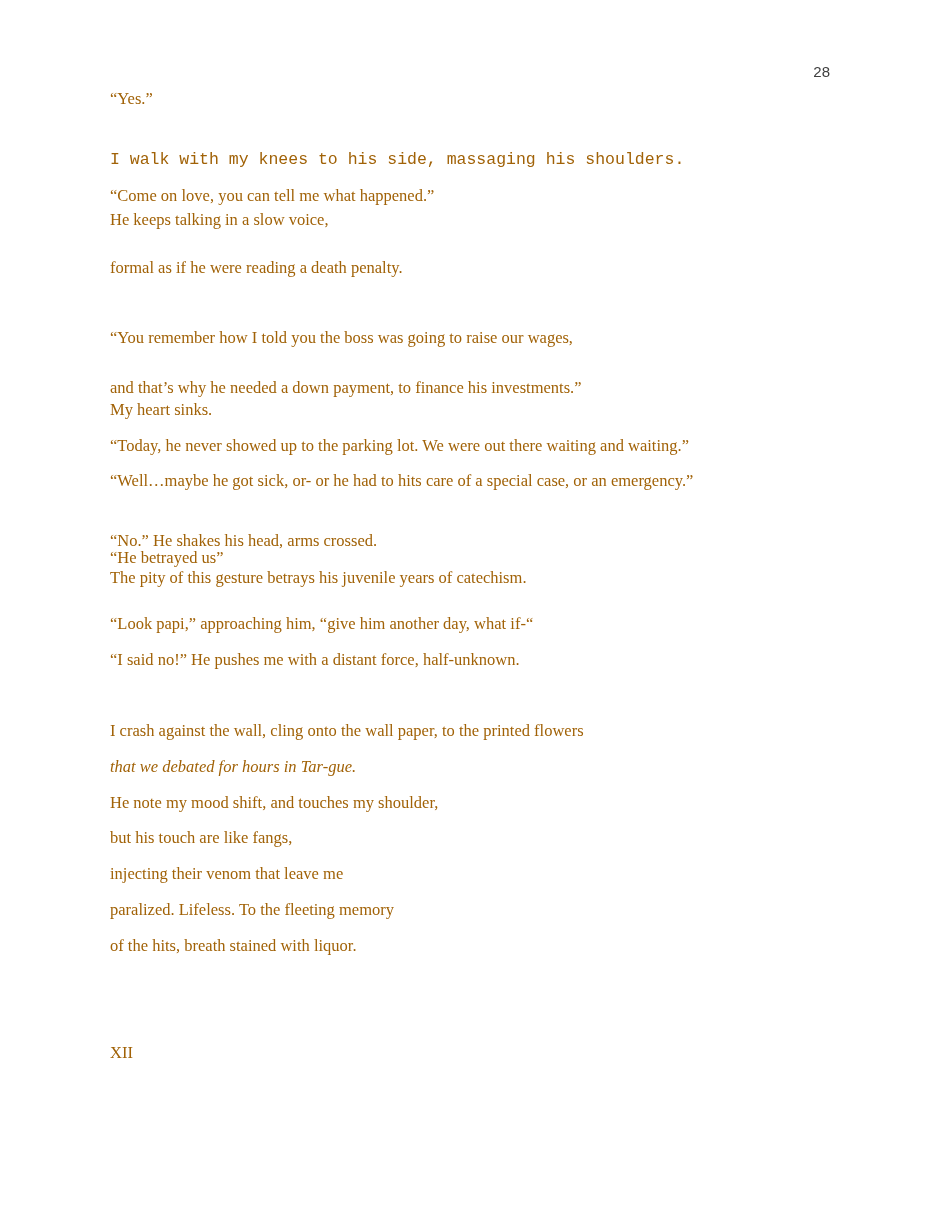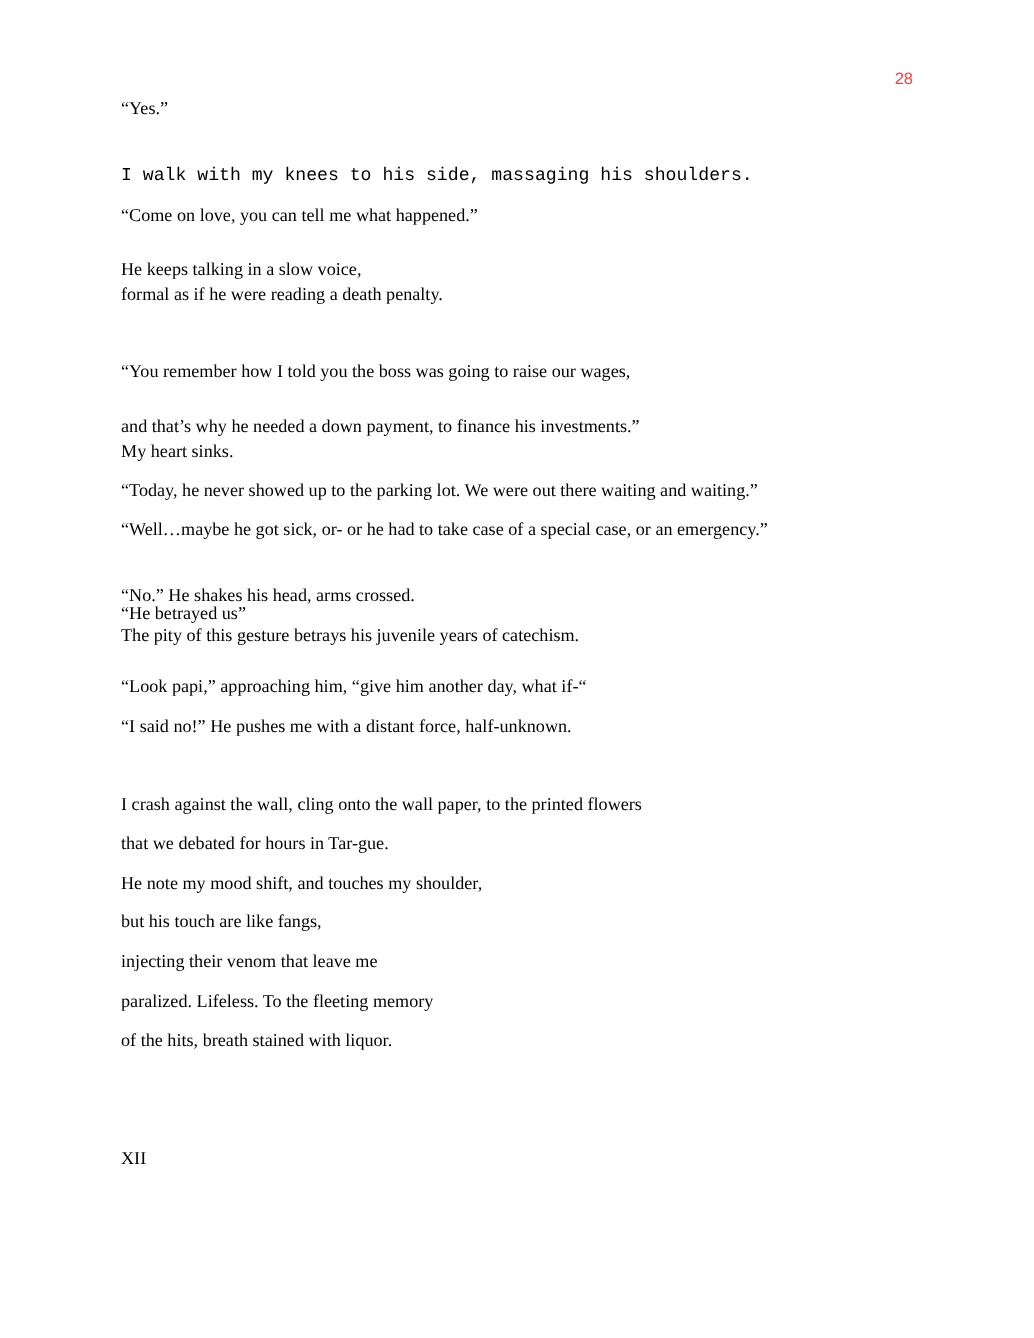--- a/index.html
+++ b/index.html
@@ -13,57 +13,57 @@
       position: relative;
       overflow: hidden;
       color: #111111;
     }
     .page-number {
       position: absolute;
       top: 63px;
       right: 110px;
       font-family: "Liberation Sans", sans-serif;
       font-size: 15px;
-      color: #ef4444;
+      color: #404040;
     }
     .line {
       position: absolute;
       left: 110px;
       font-family: "Liberation Serif", serif;
       font-size: 16.5px;
       white-space: nowrap;
       line-height: 20px;
-      color: #000000;
+      color: #a16207;
     }
   </style>
 </head>
 <body>
 
 <div>
   <div class="page-number">28</div>
 
   <div class="line" style="top:89px;">“Yes.”</div>
   <div class="line" style="top:150px;font-family:Liberation Mono, monospace;">I walk with my knees to his side, massaging his shoulders.</div>
   <div class="line" style="top:186px;">“Come on love, you can tell me what happened.”</div>
-  <div class="line" style="top:235px;text-align:right;">He keeps talking in a slow voice,</div>
+  <div class="line" style="top:210px;text-align:right;">He keeps talking in a slow voice,</div>
   <div class="line" style="top:258px;">formal as if he were reading a death penalty.</div>
 
   <div class="line" style="top:328px;">“You remember how I told you the boss was going to raise our wages,</div>
   <div class="line" style="top:378px;">and that’s why he needed a down payment, to finance his investments.”</div>
   <div class="line" style="top:400px;">My heart sinks.</div>
   <div class="line" style="top:436px;">“Today, he never showed up to the parking lot. We were out there waiting and waiting.”</div>
-  <div class="line" style="top:471px;">“Well…maybe he got sick, or- or he had to take case of a special case, or an emergency.”</div>
+  <div class="line" style="top:471px;">“Well…maybe he got sick, or- or he had to hits care of a special case, or an emergency.”</div>
   <div class="line" style="top:531px;">“No.” He shakes his head, arms crossed.</div>
   <div class="line" style="top:522px;margin-top:46px;">The pity of this gesture betrays his juvenile years of catechism.</div>
   <div class="line" style="top:548px;">“He betrayed us”</div>
   <div class="line" style="top:614px;">“Look papi,” approaching him, “give him another day, what if-“</div>
   <div class="line" style="top:650px;">“I said no!” He pushes me with a distant force, half-unknown.</div>
 
   <div class="line" style="top:721px;">I crash against the wall, cling onto the wall paper, to the printed flowers</div>
-  <div class="line" style="top:757px;">that we debated for hours in Tar-gue.</div>
+  <div class="line" style="top:757px;font-style:italic;">that we debated for hours in Tar-gue.</div>
   <div class="line" style="top:793px;text-align:right;">He note my mood shift, and touches my shoulder,</div>
   <div class="line" style="top:828px;">but his touch are like fangs,</div>
   <div class="line" style="top:864px;">injecting their venom that leave me</div>
   <div class="line" style="top:900px;">paralized. Lifeless. To the fleeting memory</div>
   <div class="line" style="top:936px;">of the hits, breath stained with liquor.</div>
 
   <div class="line" style="top:1043px;">XII</div>
 </div>
 
 </body></html>

